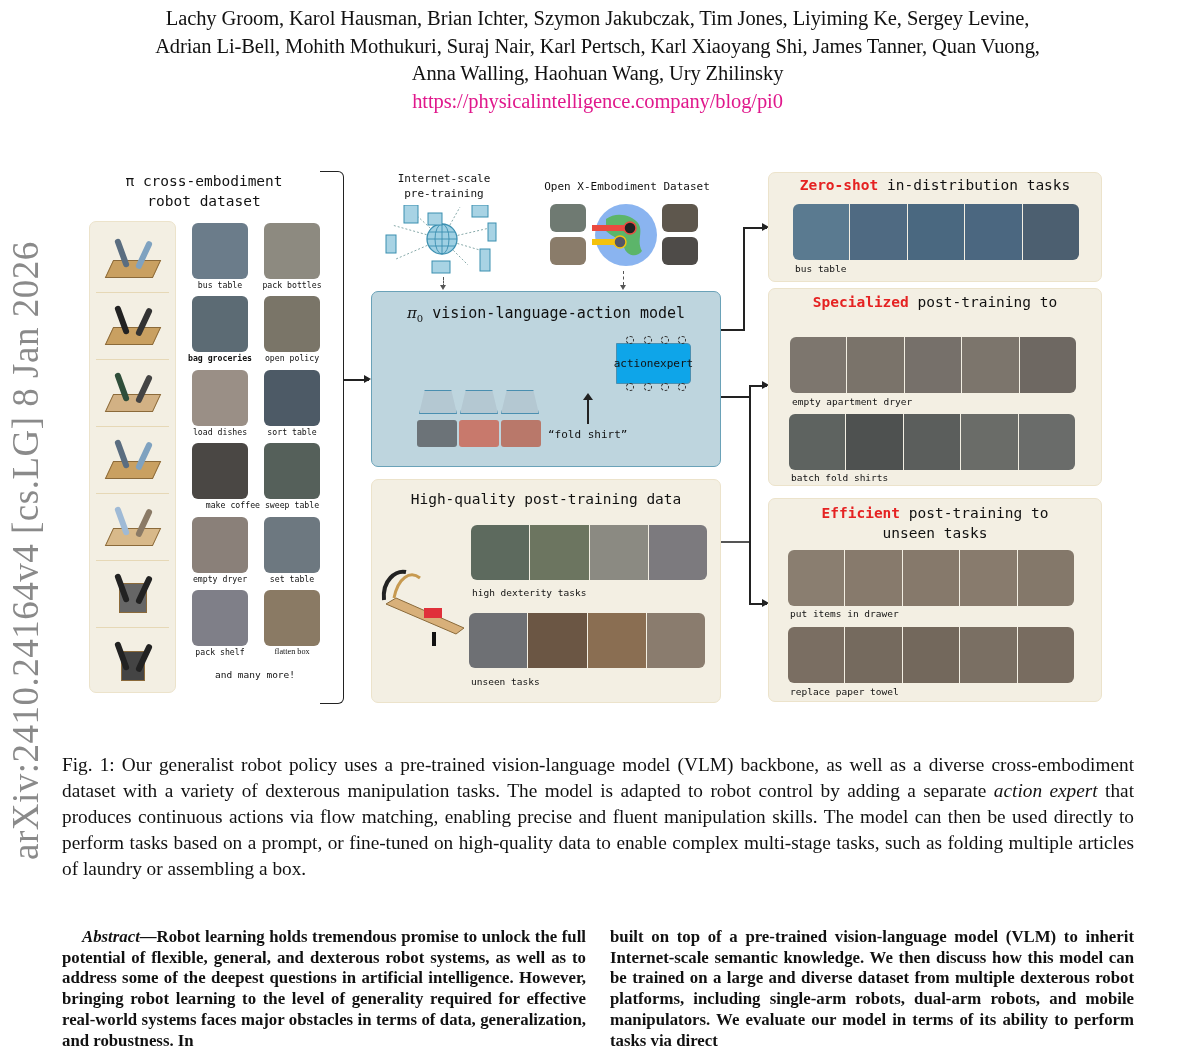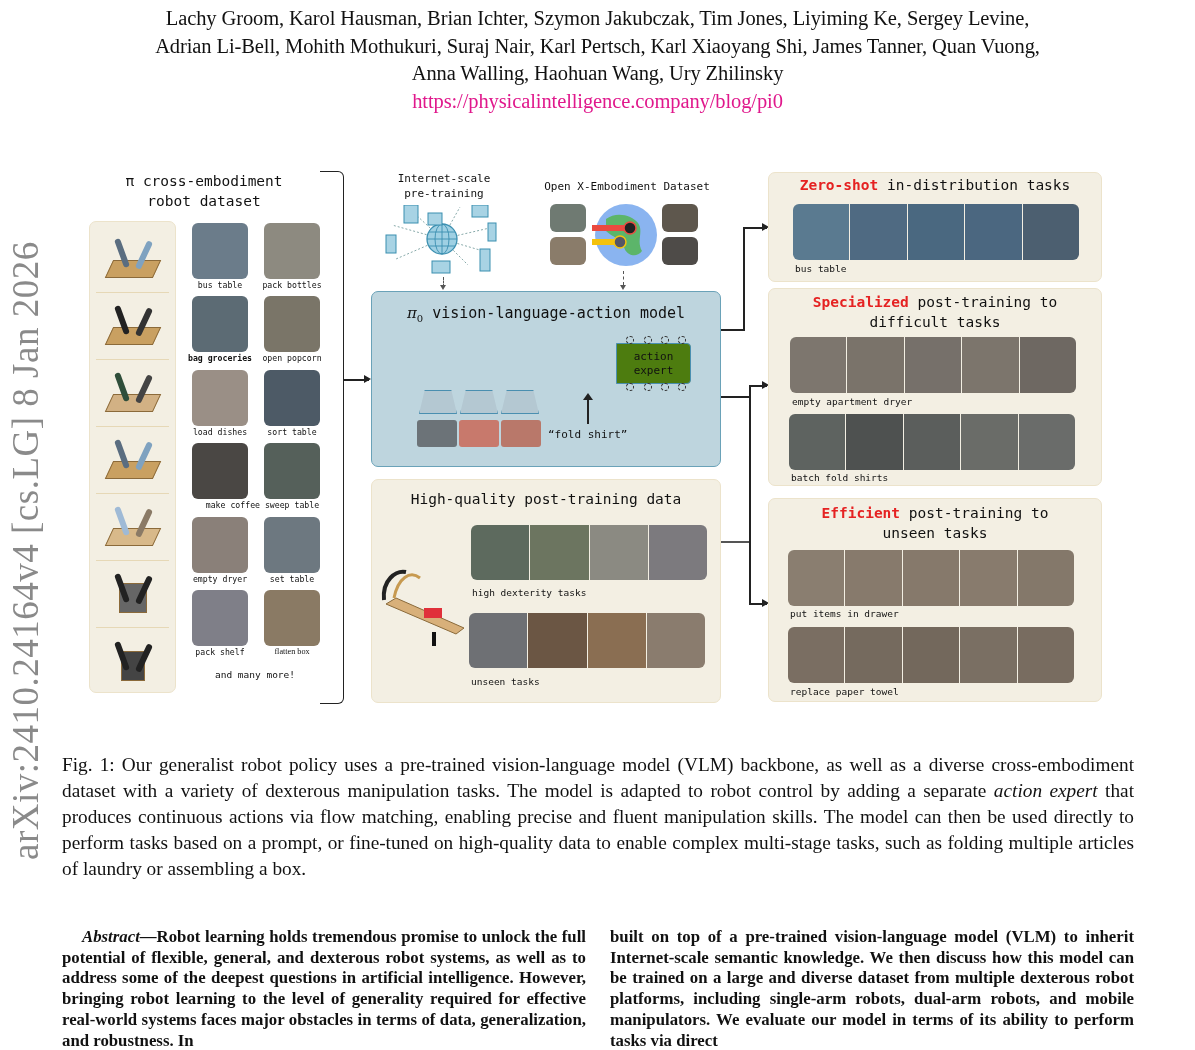--- a/index.html
+++ b/index.html
@@ -41,21 +41,21 @@
   .bracket {
     position: absolute; left: 320px; top: 171px; width: 24px; height: 533px;
     border: 1.6px solid #222; border-left: none; border-radius: 0 6px 6px 0;
   }
   .arrow-h { position: absolute; height: 1.6px; background: #222; }
   .arrow-h::after { content:""; position:absolute; right:-2px; top:-4px; border-left:7px solid #222; border-top:4.5px solid transparent; border-bottom:4.5px solid transparent; }
   .line { position: absolute; background: #222; }
 
   .vla-box { position:absolute; left:371px; top:291px; width:350px; height:176px; background:#bed5de; border:1.3px solid #6aa2b8; border-radius:7px; }
   .vlm-bar { position:absolute; left:414px; top:343px; width:202px; height:41px; background:#fff; border:1.3px solid #4a8fb0; border-radius:4px 0 0 4px; display:flex; align-items:center; justify-content:center; font-size:13px; }
-  .expert-bar { position:absolute; left:616px; top:343px; width:75px; height:41px; background:#4d7c0f; border:1.3px solid #4a8fb0; border-radius:0 4px 4px 0; display:flex; flex-direction:column; align-items:center; justify-content:center; font-size:11px; line-height:14px; }
+  .expert-bar { position:absolute; left:616px; top:343px; width:75px; height:41px; background:#0ea5e9; border:1.3px solid #4a8fb0; border-radius:0 4px 4px 0; display:flex; align-items:center; justify-content:center; font-size:11px; line-height:14px; }
   .loop { position:absolute; width:8px; height:8px; border:1px dashed #333; border-radius:50%; }
   .trap { position:absolute; width:38px; height:24px; background:#b4c8d2; border:1.2px solid #4a8fb0; clip-path: polygon(15% 0, 85% 0, 100% 100%, 0 100%); }
 
   .hq-box { left:371px; top:479px; width:350px; height:224px; }
   .outcome { left:768px; width:334px; }
   .red { color: #e52222; font-weight: bold; }
 
   .photo-strip { position:absolute; display:flex; gap:1px; border-radius:6px; overflow:hidden; }
   .photo-strip > div { height:100%; }
 
@@ -141,21 +141,21 @@
   </div>
 
   <div id="task-grid">
       <div class="thumb" style="left: 192px; top: 223px; width: 56px; height: 56px; background: rgb(107, 124, 138);"></div>
       <div class="thumb-label mono" style="left: 180px; top: 280px; width: 80px;">bus table</div>
       <div class="thumb" style="left: 264px; top: 223px; width: 56px; height: 56px; background: rgb(141, 138, 128);"></div>
       <div class="thumb-label mono" style="left: 252px; top: 280px; width: 80px;">pack bottles</div>
       <div class="thumb" style="left: 192px; top: 296px; width: 56px; height: 56px; background: rgb(92, 107, 116);"></div>
       <div class="thumb-label mono" style="left: 180px; top: 353px; width: 80px; font-weight: bold;">bag groceries</div>
       <div class="thumb" style="left: 264px; top: 296px; width: 56px; height: 56px; background: rgb(122, 117, 104);"></div>
-      <div class="thumb-label mono" style="left: 252px; top: 353px; width: 80px;">open popcorn</div>
+      <div class="thumb-label mono" style="left: 252px; top: 353px; width: 80px;">open policy</div>
       <div class="thumb" style="left: 192px; top: 370px; width: 56px; height: 56px; background: rgb(154, 143, 134);"></div>
       <div class="thumb-label mono" style="left: 180px; top: 427px; width: 80px;">load dishes</div>
       <div class="thumb" style="left: 264px; top: 370px; width: 56px; height: 56px; background: rgb(77, 90, 102);"></div>
       <div class="thumb-label mono" style="left: 252px; top: 427px; width: 80px;">sort table</div>
       <div class="thumb" style="left: 192px; top: 443px; width: 56px; height: 56px; background: rgb(74, 71, 68);"></div>
       <div class="thumb-label mono" style="left: 180px; top: 500px; width: 80px; text-align: right;">make coffee</div>
       <div class="thumb" style="left: 264px; top: 443px; width: 56px; height: 56px; background: rgb(85, 96, 90);"></div>
       <div class="thumb-label mono" style="left: 252px; top: 500px; width: 80px;">sweep table</div>
       <div class="thumb" style="left: 192px; top: 517px; width: 56px; height: 56px; background: rgb(138, 128, 121);"></div>
       <div class="thumb-label mono" style="left: 180px; top: 574px; width: 80px;">empty dryer</div>
@@ -290,21 +290,20 @@
       <div style="flex:1;background:#4f6a82"></div>
       <div style="flex:1;background:#4a6880"></div>
       <div style="flex:1;background:#4b6780"></div>
       <div style="flex:1;background:#4c5f70"></div>
   </div>
   <div class="thumb-label mono" style="left:795px;top:263px;font-size:9.5px">bus table</div>
 
   <div class="cream outcome" style="top:288px;height:198px"></div>
   <div class="panel-title mono" style="left:768px;top:292px;width:334px;font-size:14.5px">
     <div><span class="red">Specialized</span><span> post-training to</span></div>
-    <div>difficult tasks</div>
   </div>
   <div class="photo-strip" style="left:790px;top:337px;width:286px;height:56px">
     <div style="flex:1;background:#7d766e"></div>
       <div style="flex:1;background:#7a736a"></div>
       <div style="flex:1;background:#76706a"></div>
       <div style="flex:1;background:#7c756c"></div>
       <div style="flex:1;background:#6e6862"></div>
   </div>
   <div class="thumb-label mono" style="left:792px;top:396px;font-size:9.5px">empty apartment dryer</div>
   <div class="photo-strip" style="left:789px;top:414px;width:286px;height:56px">

